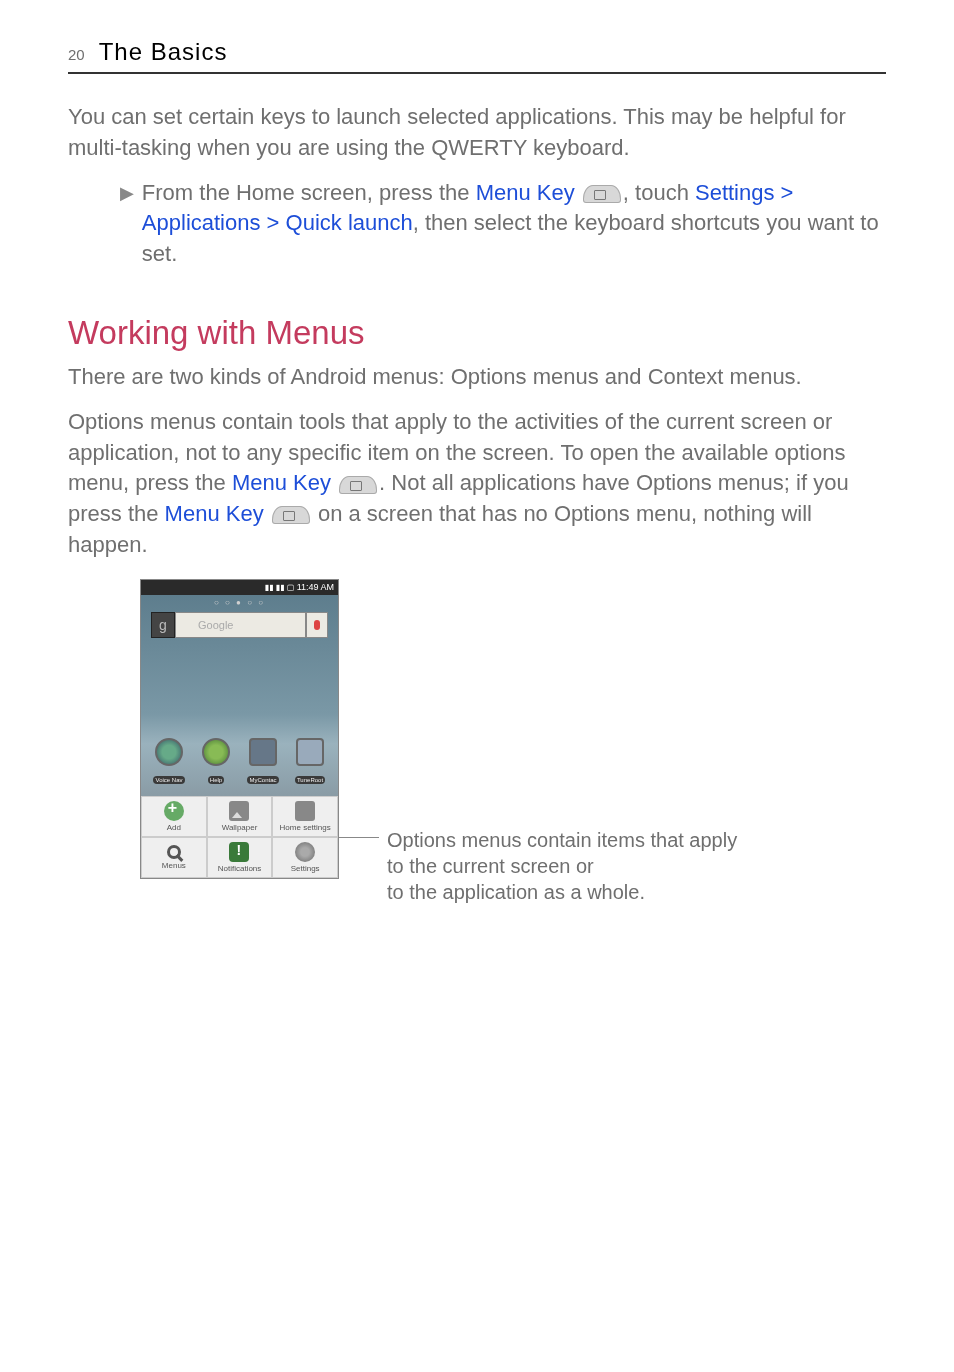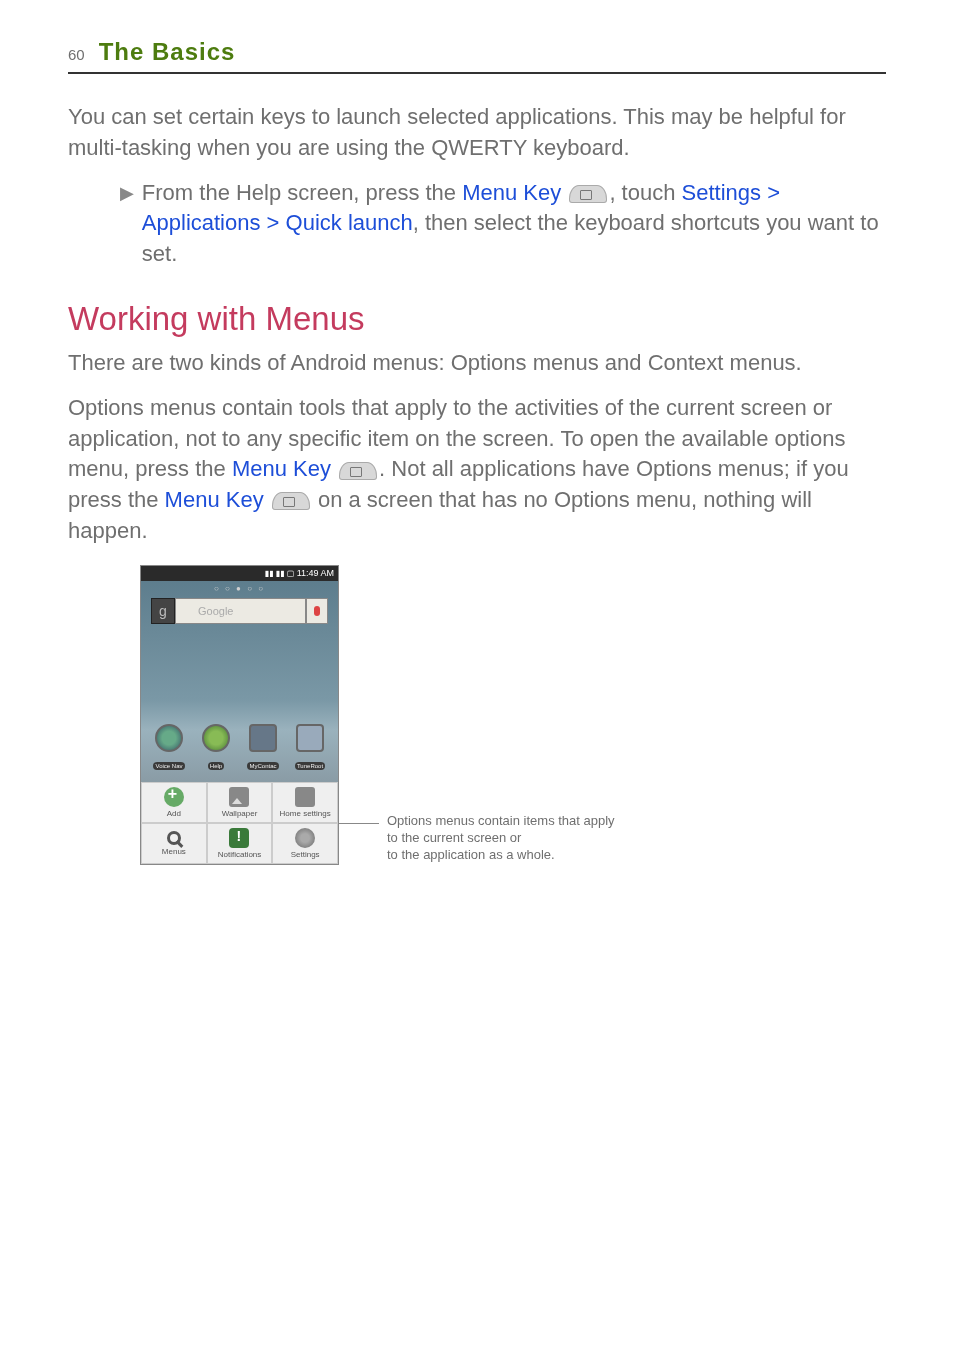--- a/index.html
+++ b/index.html
@@ -21,22 +21,22 @@
       padding-bottom: 6px;
       margin-bottom: 28px;
     }
     .page-num {
       font-size: 15px;
       color: #6f6f6f;
       margin-right: 14px;
     }
     .chapter-title {
       font-size: 24px;
-      font-weight: bold;
-      color: #4d7c0f;
+      font-weight: normal;
+      color: #000000;
       letter-spacing: 1px;
     }
     .section-title {
       font-size: 24px;
       color: #c43b5e;
       font-weight: normal;
       margin: 0 0 10px 6px;
     }
     .body-text {
       font-size: 22px;
@@ -79,21 +79,21 @@
       position: absolute;
       top: 4px; left: 10px;
       width: 10px; height: 8px;
       border: 1px solid #777;
       border-radius: 1px;
     }
     .main-heading {
       font-size: 33px;
       color: #c43b5e;
       font-weight: normal;
-      margin: 30px 0 10px 0;
+      margin: 44px 0 10px 0;
     }
     .figure-area {
       display: flex;
       align-items: flex-start;
       margin-top: 18px;
       margin-left: 72px;
     }
     .phone-screenshot {
       width: 199px;
       height: 300px;
@@ -144,42 +144,42 @@
     .menu-ico.search::after{content:"";position:absolute;width:3px;height:8px;background:#555;bottom:-6px;right:-3px;transform:rotate(-45deg);}
     .menu-ico.notif{background:#3a7a3a;border-radius:4px;position:relative;}
     .menu-ico.notif::after{content:"!";color:#fff;position:absolute;top:0;left:7px;font-size:14px;font-weight:bold;}
     .menu-ico.settings{background:radial-gradient(circle,#aaa 30%,#666 100%);border-radius:50%;}
     .menu-lbl{font-size:8px;color:#555;}
     .callout-line {
       width: 40px; height: 2px; border-top: 1px solid #888;
       margin-top: 258px;
     }
     .callout {
-      font-size: 13px;
+      font-size: 20px;
       color: #6f6f6f;
       line-height: 1.3;
       margin-top: 248px;
       margin-left: 8px;
     }
   </style>
 </head>
 <body>
 
 <div class="page">
   <div class="header">
-    <span class="page-num">60</span>
+    <span class="page-num">20</span>
     <span class="chapter-title">The Basics</span>
   </div>
 
   <div class="body-text">You can set certain keys to launch selected applications. This may be helpful for multi-tasking when you are using the QWERTY keyboard.</div>
 
   <div class="bullet-row">
     <span class="bullet-arrow">▶</span>
     <span class="bullet-text">
-      <span>From the Help screen, press the </span><span class="bold-dark">Menu Key</span>
+      <span>From the Home screen, press the </span><span class="bold-dark">Menu Key</span>
       <span class="menu-key-icon"></span><span>, touch </span><span class="bold-dark">Settings &gt; Applications &gt; Quick launch</span><span>, then select the keyboard shortcuts you want to set.</span>
     </span>
   </div>
 
   <div class="main-heading">Working with Menus</div>
   <div class="body-text">There are two kinds of Android menus: Options menus and Context menus.</div>
 
   <div class="body-text">
     <span>Options menus contain tools that apply to the activities of the current screen or application, not to any specific item on the screen. To open the available options menu, press the </span><span class="bold-dark">Menu Key</span>
     <span class="menu-key-icon"></span><span>. Not all applications have Options menus; if you press the </span><span class="bold-dark">Menu Key</span>

